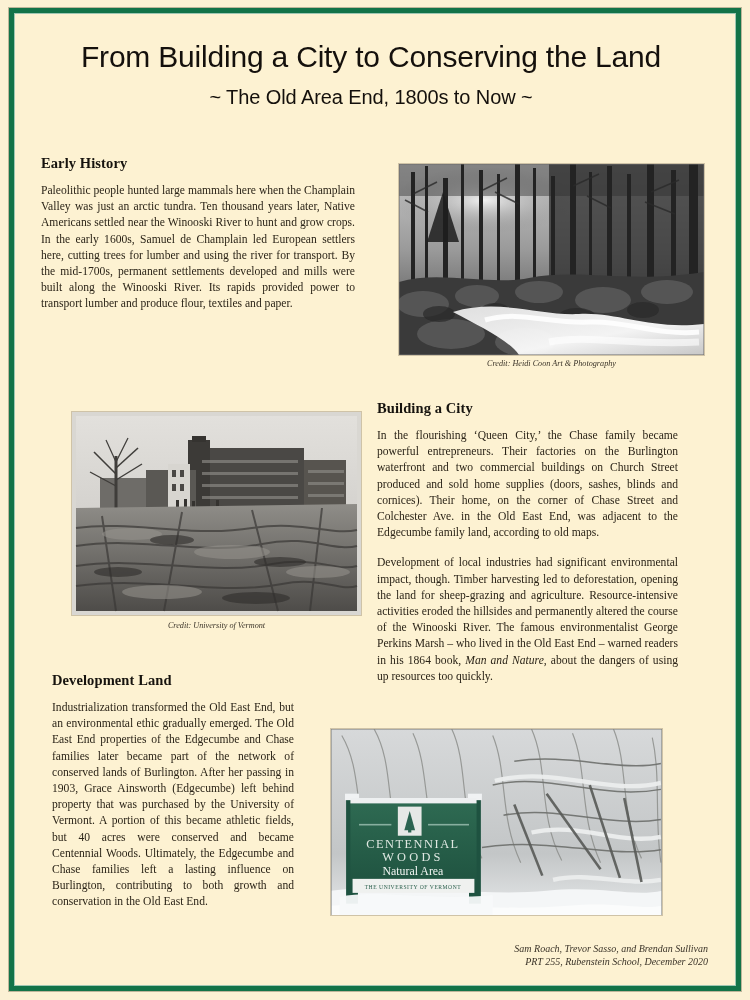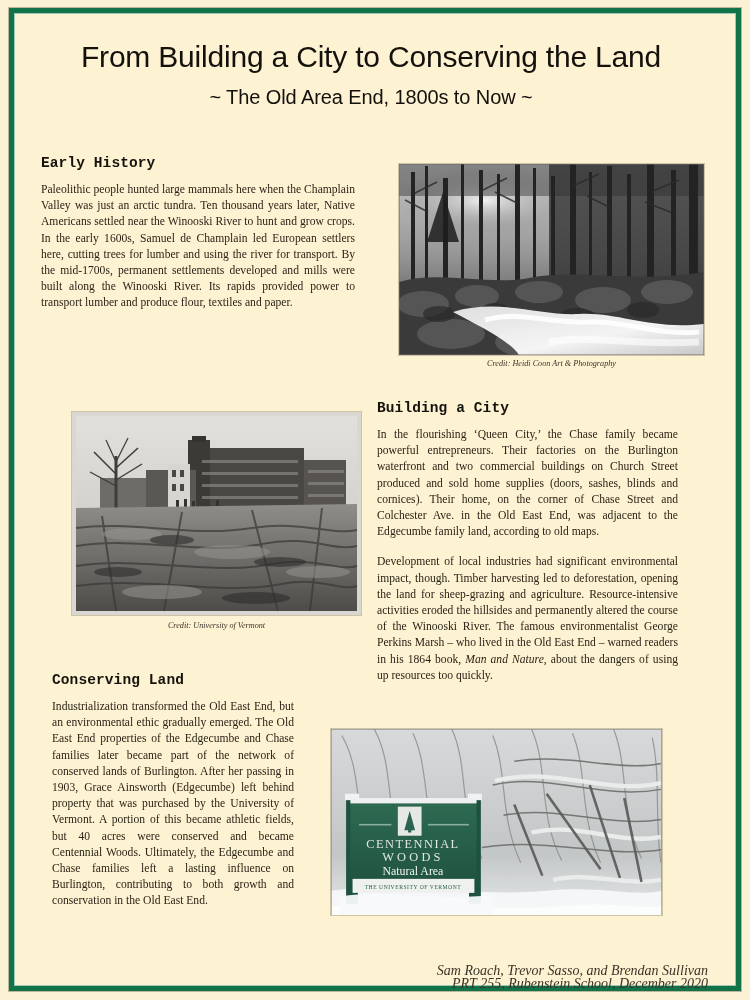--- a/index.html
+++ b/index.html
@@ -63,21 +63,21 @@
     font-family: "Liberation Sans", sans-serif;
     font-size: 20px;
     font-weight: 400;
     color: #14100c;
     margin: 13px 0 0 0;
     letter-spacing: -0.1px;
   }
 
   
   .section-heading {
-    font-family: Liberation Mono, monospace;
+    font-family: Liberation Serif, serif;
     font-size: 14.5px;
     font-weight: bold;
     color: #16130e;
     margin: 0 0 11px 0;
     letter-spacing: 0.1px;
   }
 
   
   .body-text {
     font-family: "Liberation Serif", serif;
@@ -143,25 +143,25 @@
   #photo-mill { left: 72px; top: 412px; width: 289px; height: 203px; }
   #photo-mill-caption { top: 621px; left: 72px; width: 289px; }
 
   
   #photo-sign { left: 331px; top: 729px; width: 307px; height: 186px; padding-left: 24px; }
 
   
   #footer-credit {
     position: absolute;
     right: 42px;
-    bottom: 10px;
+    bottom: 32px;
     text-align: right;
     font-family: "Liberation Serif", serif;
     font-style: italic;
-    font-size: 14px;
+    font-size: 10px;
     line-height: 12.5px;
     color: #3a3328;
   }
 </style>
 </head>
 <body>
 
 <div id="poster">
   <div class="page-margin"></div>
 
@@ -345,21 +345,21 @@
   </div>
   <div class="caption" id="photo-mill-caption">Credit: University of Vermont</div>
 
   <div id="building-city">
     <div class="section-heading">Building a City</div>
     <p class="body-text">In the flourishing ‘Queen City,’ the Chase family became powerful entrepreneurs. Their factories on the Burlington waterfront and two commercial buildings on Church Street produced and sold home supplies (doors, sashes, blinds and cornices). Their home, on the corner of Chase Street and Colchester Ave. in the Old East End, was adjacent to the Edgecumbe family land, according to old maps.</p>
     <p class="body-text"><span>Development of local industries had significant environmental impact, though. Timber harvesting led to deforestation, opening the land for sheep-grazing and agriculture. Resource-intensive activities eroded the hillsides and permanently altered the course of the Winooski River. The famous environmentalist George Perkins Marsh – who lived in the Old East End – warned readers in his 1864 book, </span><em>Man and Nature</em><span>, about the dangers of using up resources too quickly.</span></p>
   </div>
 
   <div id="conserving-land">
-    <div class="section-heading">Conserving Land</div>
+    <div class="section-heading">Development Land</div>
     <p class="body-text">Industrialization transformed the Old East End, but an environmental ethic gradually emerged. The Old East End properties of the Edgecumbe and Chase families later became part of the network of conserved lands of Burlington. After her passing in 1903, Grace Ainsworth (Edgecumbe) left behind property that was purchased by the University of Vermont. A portion of this became athletic fields, but 40 acres were conserved and became Centennial Woods. Ultimately, the Edgecumbe and Chase families left a lasting influence on Burlington, contributing to both growth and conservation in the Old East End.</p>
   </div>
 
   <div class="photo" id="photo-sign">
     <svg class="ph-canvas" viewBox="0 0 307 186" preserveAspectRatio="none">
       <defs>
         <linearGradient id="snowBg" x1="0" y1="0" x2="0" y2="1">
           <stop offset="0%" stop-color="#d7d9da"></stop>
           <stop offset="62%" stop-color="#c3c6c7"></stop>
           <stop offset="100%" stop-color="#eef0f1"></stop>

